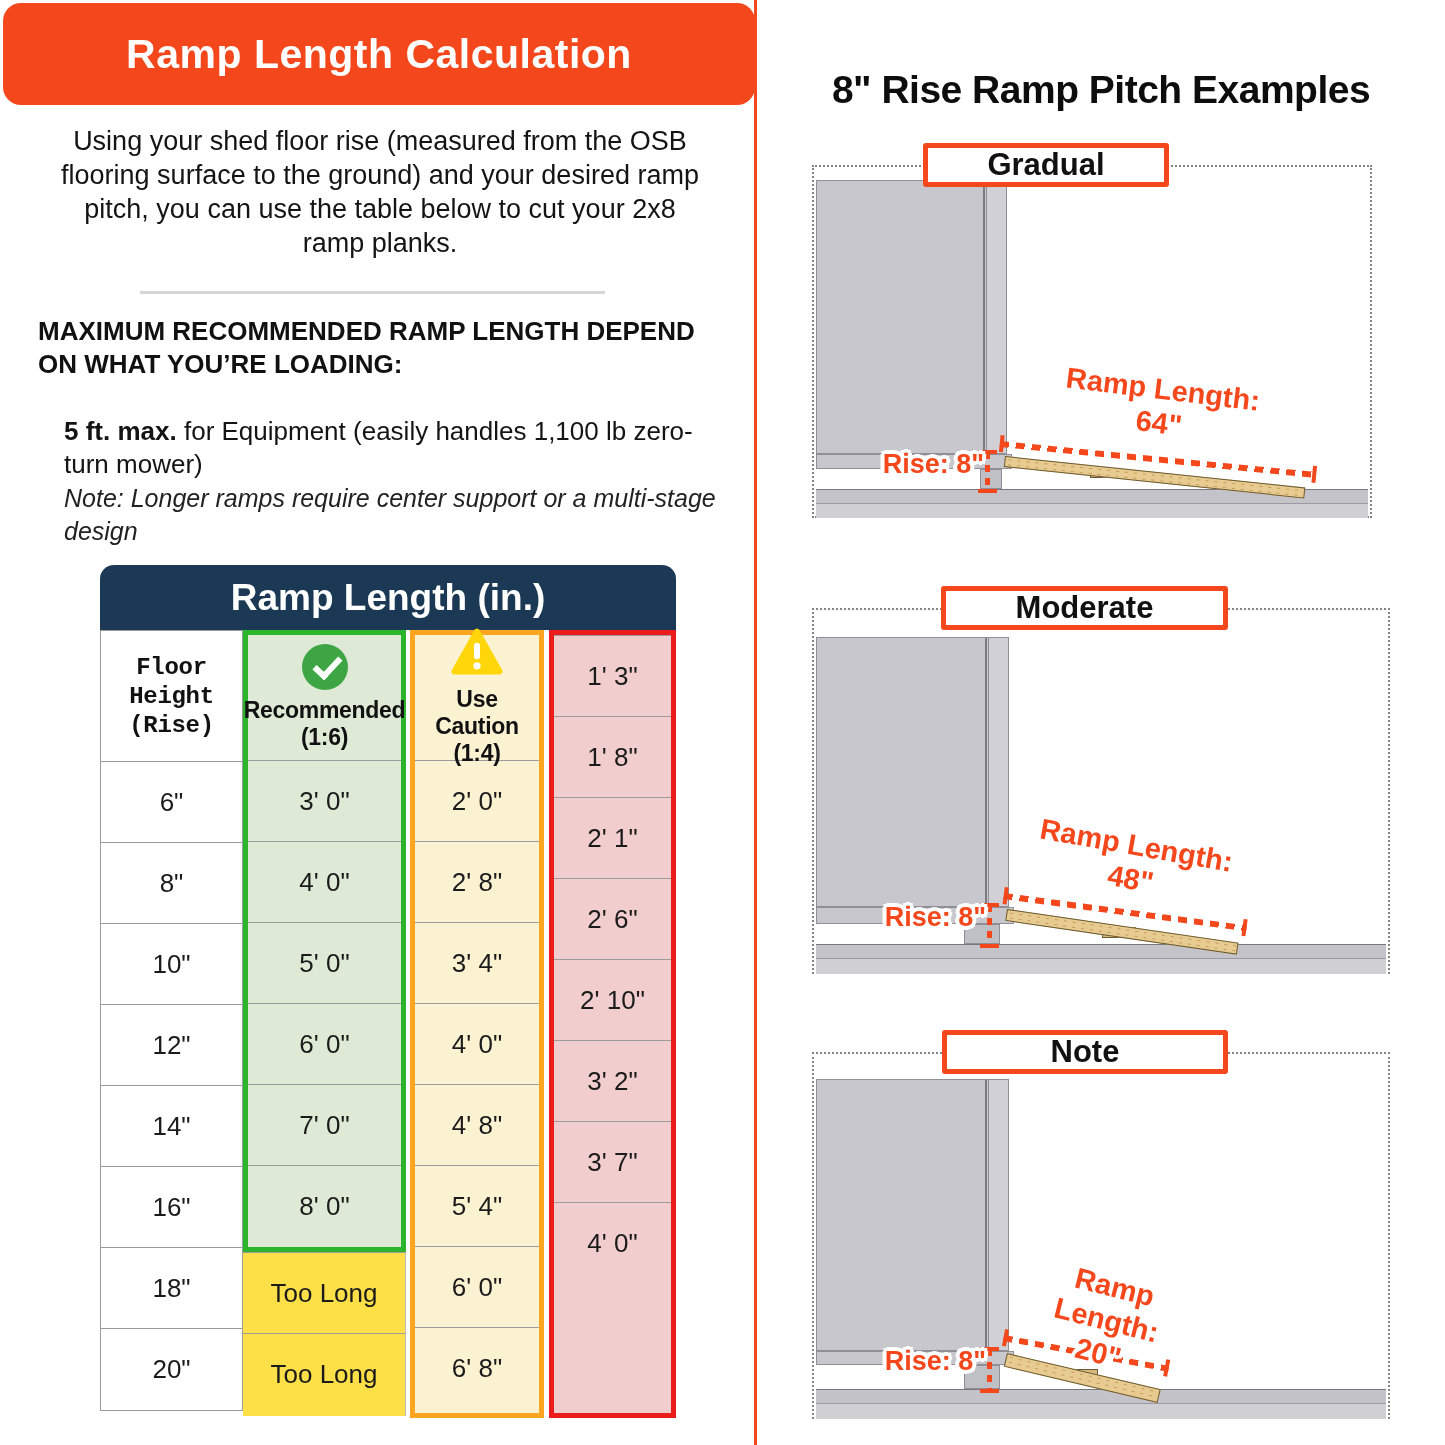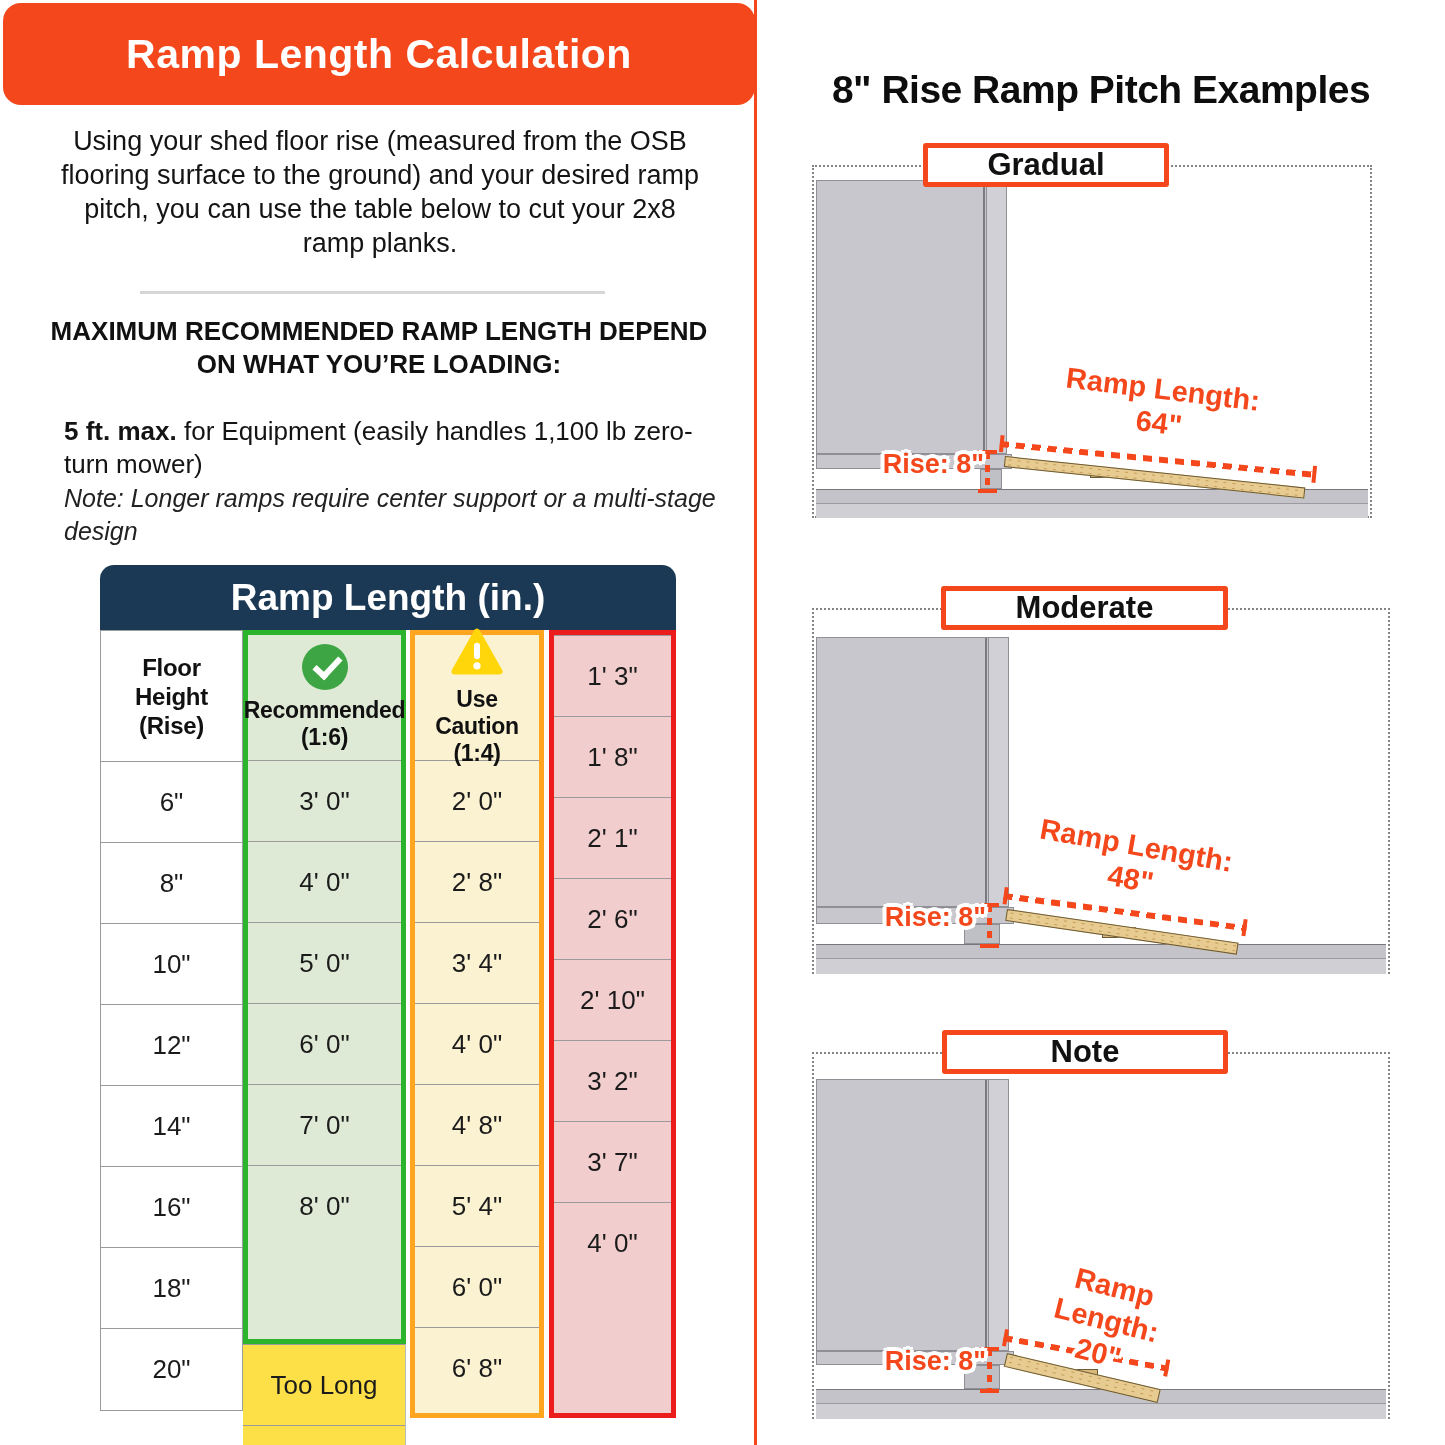--- a/index.html
+++ b/index.html
@@ -9,49 +9,49 @@
 
   
   .v-divider { position:absolute; left:754px; top:0; width:3px; height:1445px; background:#F4481C; }
   .orange-header { position:absolute; left:3px; top:3px; width:752px; height:102px;
                    background:#F4481C; border-radius:18px; display:flex; align-items:center; justify-content:center; }
   .orange-header h1 { color:#fff; font-size:41px; font-weight:bold; letter-spacing:.5px; }
 
   .intro { position:absolute; left:52px; top:124px; width:656px; text-align:center;
            font-size:27px; line-height:34px; color:#141414; }
   .h-divider { position:absolute; left:140px; top:291px; width:465px; height:3px; background:#d6d6d6; }
-  .max-heading { position:absolute; left:38px; top:315px; width:682px; text-align:center;
+  .max-heading { position:absolute; left:38px; top:315px; width:682px; 
                  font-size:26px; line-height:33px; font-weight:bold; color:#111; }
   .rule { position:absolute; left:64px; width:648px; font-size:26px; line-height:33px; color:#141414; }
   .rule-1 { top:382px; }
   .rule-2 { top:415px; }
   .rule b { font-weight:bold; }
   .note { position:absolute; left:64px; top:482px; width:660px; font-size:25px; line-height:33px;
           font-style:italic; color:#222; }
 
   
   .ramp-table { position:absolute; left:100px; top:565px; width:576px; height:852px; }
   .table-title { position:absolute; left:0; top:0; width:576px; height:65px; background:#1B3954;
                  border-radius:14px 14px 0 0; display:flex; align-items:center; justify-content:center; }
   .table-title span { color:#fff; font-size:37px; font-weight:bold; }
   .tcol { position:absolute; top:65px; }
   .col-rise { left:0; width:143px; height:781px; border:1px solid #9b9b9b; background:#fff; }
   .col-green  { left:143px; width:163px; }
   .col-yellow { left:310px; width:134px; }
   .col-red    { left:449px; width:127px; }
   .boxed { border-style:solid; border-width:5px; }
-  .green-box  { border-color:#2CB52C; background:#DEEAD6; height:714px; }
+  .green-box  { border-color:#2CB52C; background:#DEEAD6; height:622px; }
   .green-tail { background:#fde047; height:164px; border-right:1px solid #bbb; }
   .yellow-box { border-color:#FFA51F; background:#FBF2D2; height:788px; }
   .red-box    { border-color:#EC1C1C; background:#F1CDCD; height:788px; }
 
   .hcell { height:130px; display:flex; flex-direction:column; align-items:center; justify-content:center; text-align:center; }
   .hcell .icn { margin-bottom:7px; }
   .hlabel { font-size:23px; font-weight:bold; line-height:27px; color:#111; letter-spacing:-0.3px; }
-  .col-rise .hcell { padding:17px 24px; }
+  .col-rise .hcell { padding:17px 24px;font-family:Liberation Mono, monospace; }
   .col-rise .hlabel { font-size:24px; line-height:29px; }
   .dcell { height:81px; display:flex; align-items:center; justify-content:center;
            font-size:26px; color:#1b1b1b; border-top:1px solid #9b9b9b; }
   .green-box .hcell, .yellow-box .hcell, .red-box .hcell { height:125px; }
 
   
   .check-circle { width:46px; height:46px; border-radius:50%; background:#3EA544; position:relative; }
   .check-circle::after { content:""; position:absolute; left:12px; top:13px; width:21px; height:10px;
                          border-left:6px solid #fff; border-bottom:6px solid #fff; transform:rotate(-47deg); }
   .x-circle { width:46px; height:46px; border-radius:50%; background:#E64040; position:relative; }

